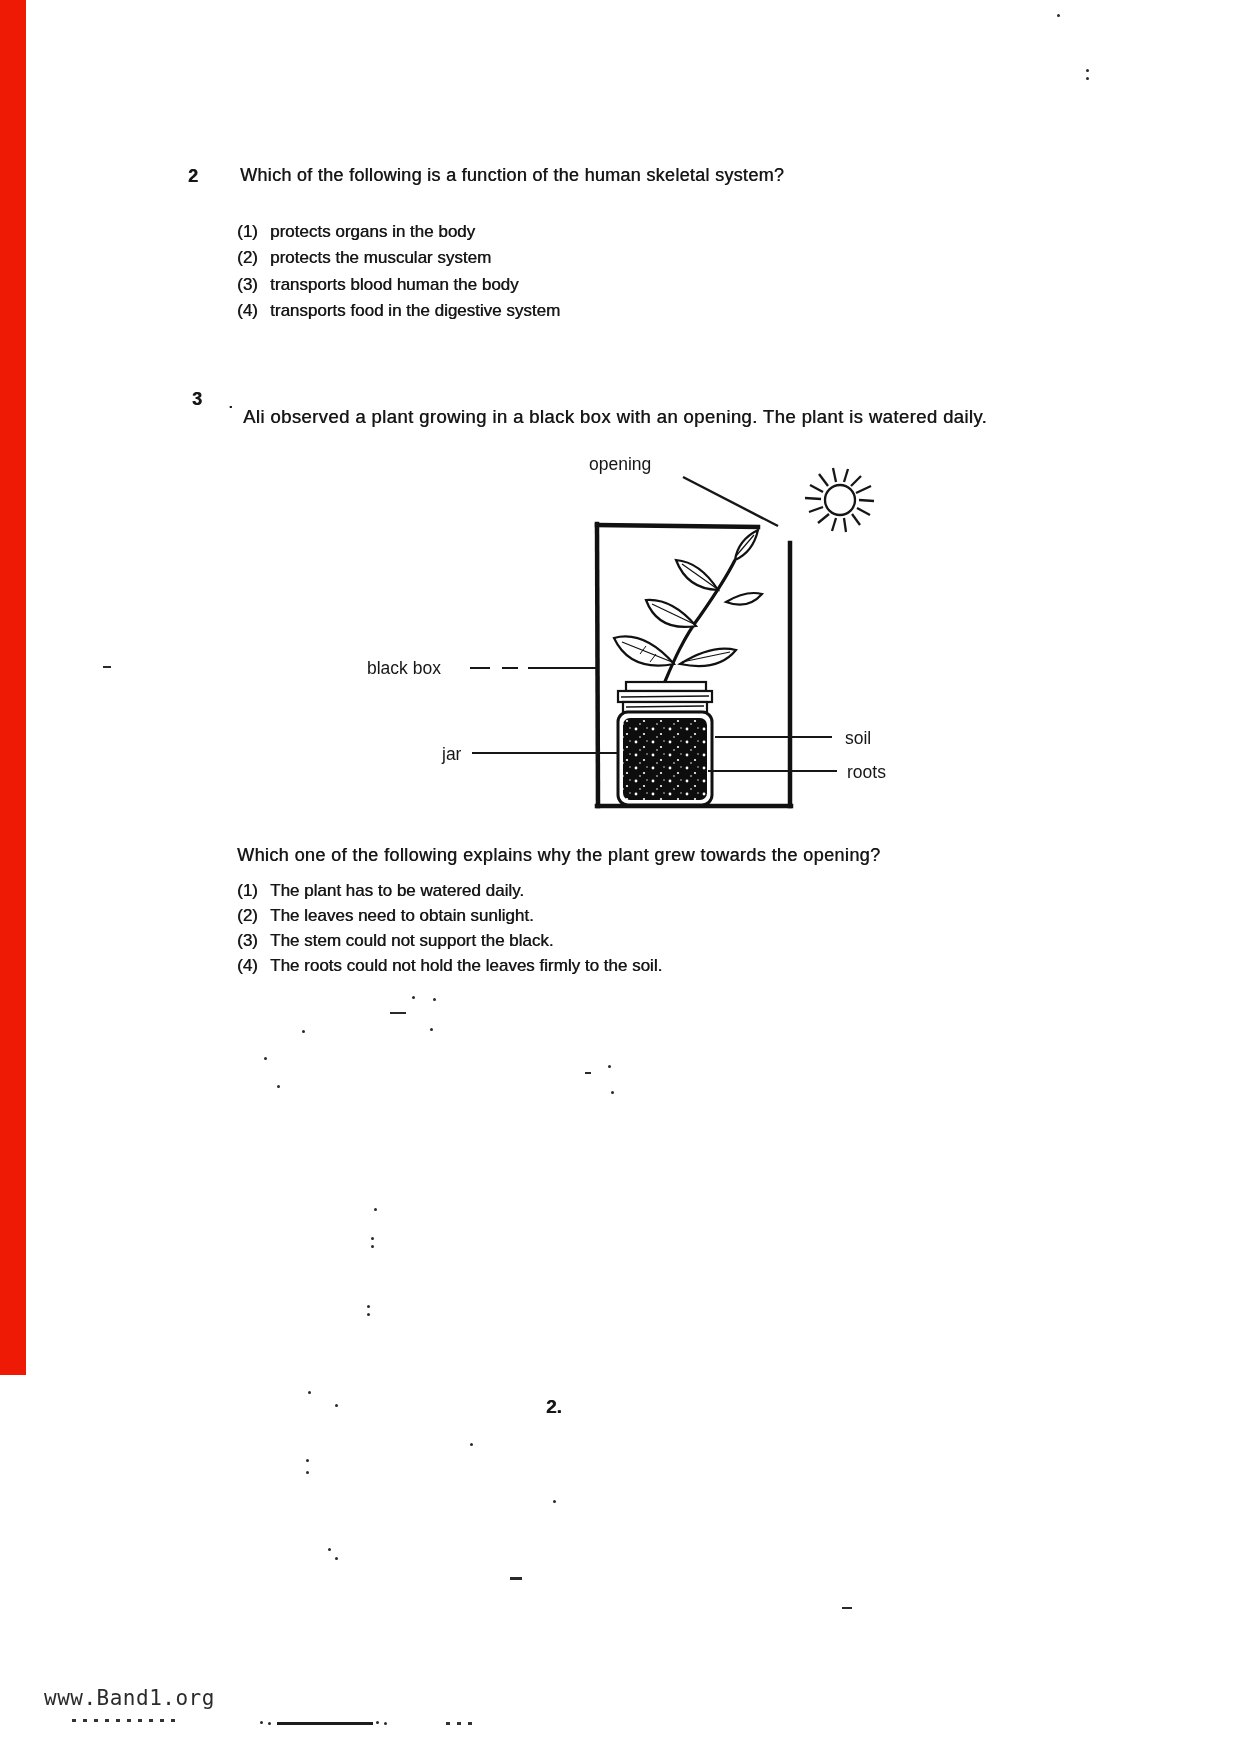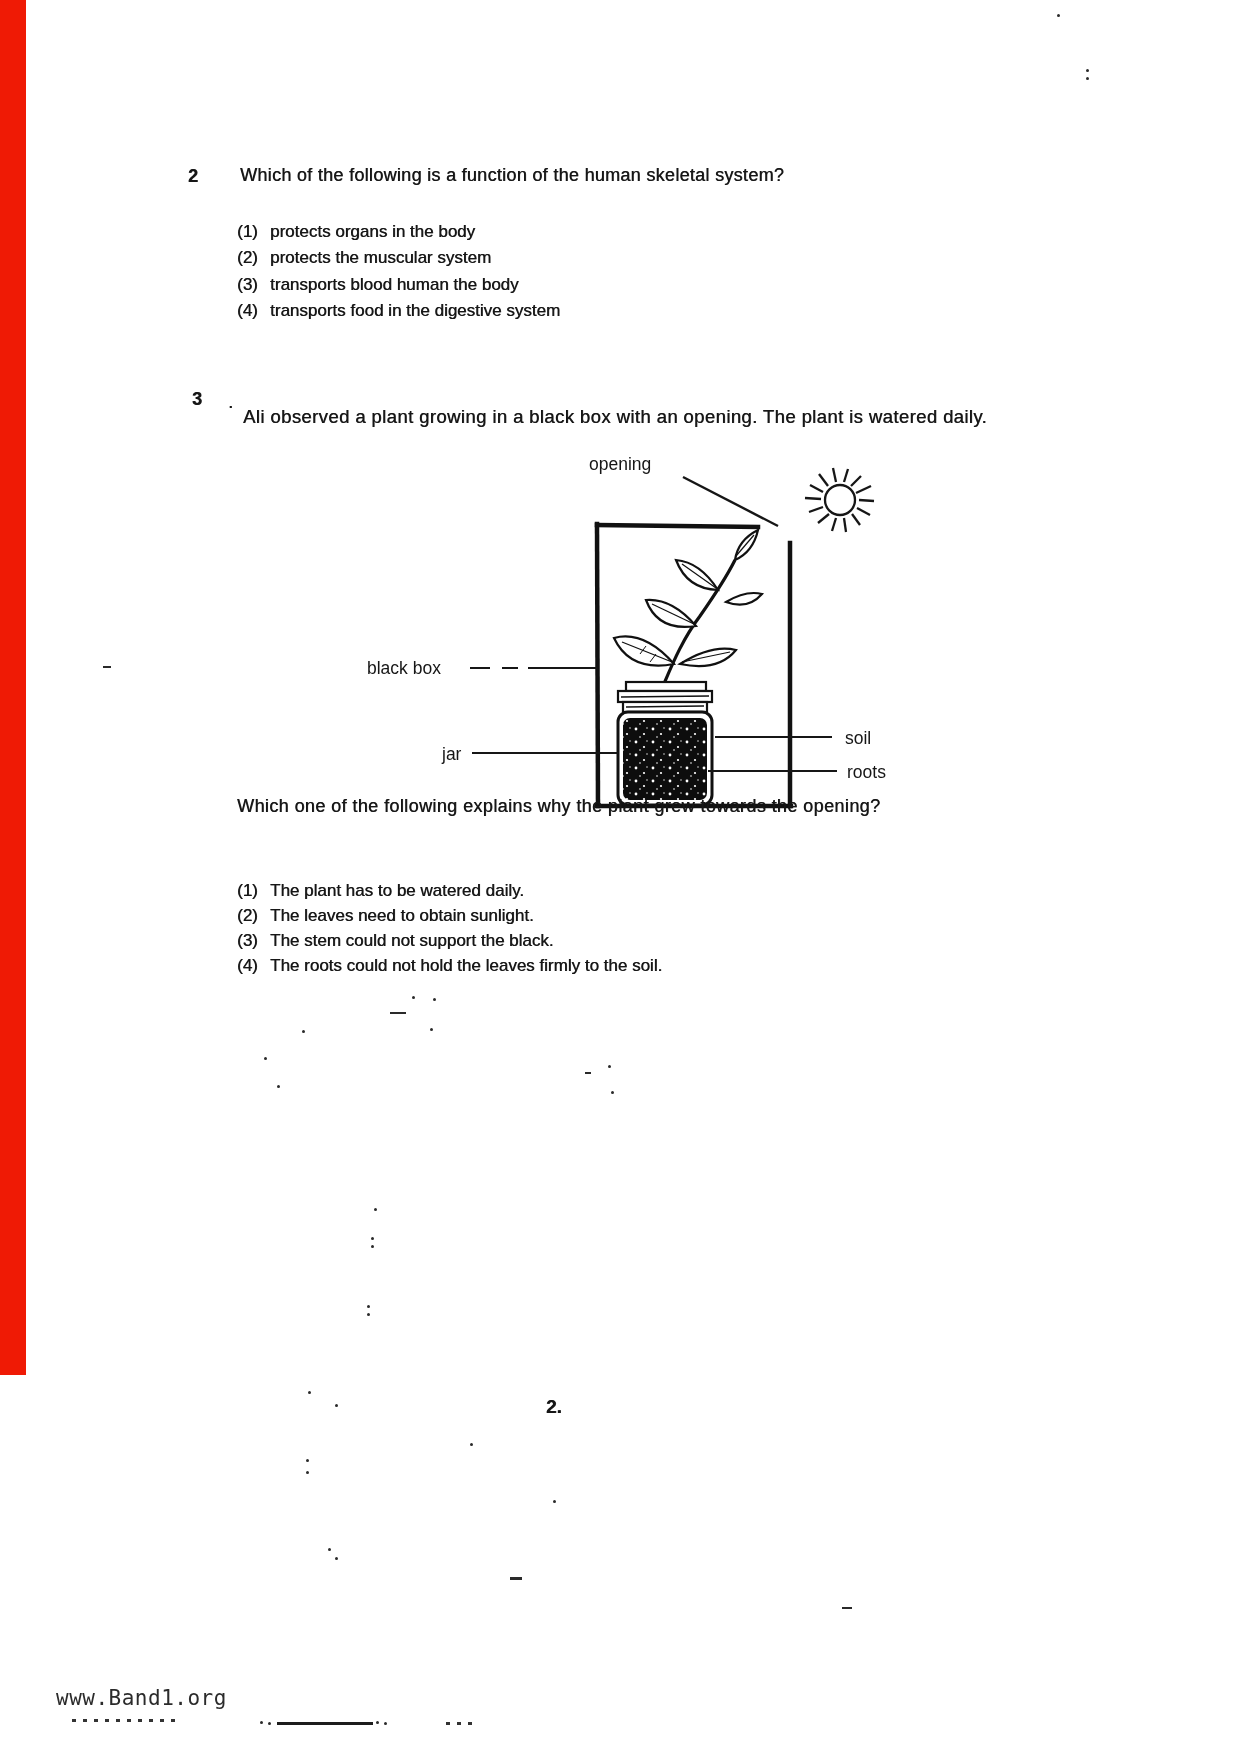--- a/index.html
+++ b/index.html
@@ -128,21 +128,21 @@
   <text x="82" y="320">jar</text>
   <line x1="112" y1="313" x2="258" y2="313" stroke="#161616" stroke-width="2"></line>
 
   <text x="485" y="304">soil</text>
   <line x1="355" y1="297" x2="472" y2="297" stroke="#161616" stroke-width="2"></line>
 
   <text x="487" y="338">roots</text>
   <line x1="348" y1="331" x2="477" y2="331" stroke="#161616" stroke-width="2"></line>
 </svg>
 
-<div class="abs subq ink" style="left:237px;top:796px;">Which one of the following explains why the plant grew towards the opening?</div>
+<div class="abs subq ink" style="left:237px;top:845px;">Which one of the following explains why the plant grew towards the opening?</div>
 <div class="abs opts opts3" style="left:237px;top:878px;">
   <div class="opt">
     <span class="key ink">(1)</span>
     <span class="ink">The plant has to be watered daily.</span>
   </div>
   <div class="opt">
     <span class="key ink">(2)</span>
     <span class="ink">The leaves need to obtain sunlight.</span>
   </div>
   <div class="opt">
@@ -150,21 +150,21 @@
     <span class="ink">The stem could not support the black.</span>
   </div>
   <div class="opt">
     <span class="key ink">(4)</span>
     <span class="ink">The roots could not hold the leaves firmly to the soil.</span>
   </div>
 </div>
 
 <div class="abs pagenum ink" style="left:546px;top:1396px;">2.</div>
 
-<div class="abs footer-url" style="left:56px;top:1686px;">www.Band1.org</div>
+<div class="abs footer-url" style="left:44px;top:1686px;">www.Band1.org</div>
 <div class="dotrow" style="left:72px;top:1719px;width:106px;"></div>
 <i class="sp" style="left:260px;top:1721px;"></i>
 <i class="sp" style="left:268px;top:1722px;"></i>
 <div class="fline" style="left:277px;top:1722px;width:96px;"></div>
 <i class="sp" style="left:376px;top:1721px;"></i>
 <i class="sp" style="left:384px;top:1722px;"></i>
 <div class="dotrow" style="left:446px;top:1722px;width:26px;"></div>
 <div class="spd" style="left:510px;top:1577px;width:12px;height:3px;"></div>
 <div class="spd" style="left:842px;top:1607px;width:10px;"></div>
 

